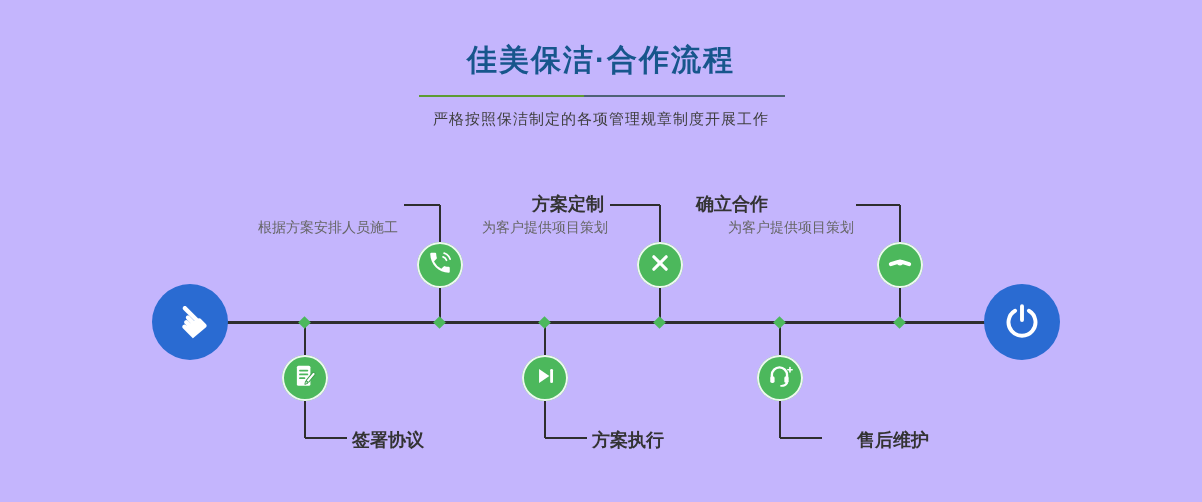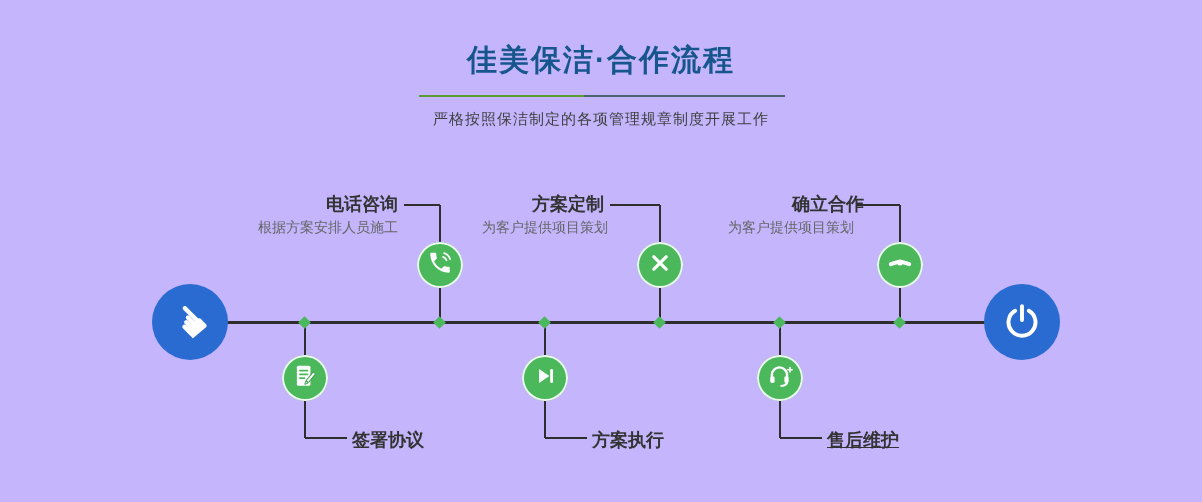--- a/index.html
+++ b/index.html
@@ -60,21 +60,20 @@
     <span>
       <svg width="36" height="36" viewBox="0 0 24 24">
         <g fill="none" stroke="#fff" stroke-width="2.6" stroke-linecap="round">
           <line x1="12" y1="2.8" x2="12" y2="12"></line>
           <path d="M7.4 5.8a9 9 0 1 0 9.2 0"></path>
         </g>
       </svg>
     </span>
   </div>
 
-  <div class="step-title-top" style="left:198px;">电话咨询</div>
   <div class="step-desc-top" style="left:178px;">根据方案安排人员施工</div>
   <div class="hline" style="left:404px; top:204px; width:36px;"></div>
   <div class="vline" style="left:439px; top:205px; height:118px;"></div>
   <div class="node-circle" style="left:417px; top:242px;">
     <span>
       <svg width="26" height="26" viewBox="0 0 24 24">
         <path fill="#fff" d="M6.62 10.79a15.1 15.1 0 0 0 6.59 6.59l2.2-2.2a1 1 0 0 1 1.01-.25c1.12.37 2.33.57 3.58.57a1 1 0 0 1 1 1V20a1 1 0 0 1-1 1C10.85 21 3 13.15 3 3.5a1 1 0 0 1 1-1h3.5a1 1 0 0 1 1 1c0 1.25.2 2.46.57 3.58a1 1 0 0 1-.25 1.01l-2.2 2.2z"></path>
         <g fill="none" stroke="#fff" stroke-width="1.6" stroke-linecap="round">
           <path d="M14.8 6.3a5 5 0 0 1 3.2 3.2"></path>
           <path d="M15.8 2.9a8.2 8.2 0 0 1 5.5 5.5"></path>
@@ -93,21 +92,21 @@
       <svg width="26" height="26" viewBox="0 0 24 24">
         <g fill="#fff">
           <rect x="10.6" y="2.5" width="2.8" height="19" rx="1.2" transform="rotate(45 12 12)"></rect>
           <rect x="10.6" y="2.5" width="2.8" height="19" rx="1.2" transform="rotate(-45 12 12)"></rect>
         </g>
       </svg>
     </span>
   </div>
   <div class="diamond" style="left:655px; top:318px;"></div>
 
-  <div class="step-title-top" style="left:664px;">确立合作</div>
+  <div class="step-title-top" style="left:632px;text-align:center;">确立合作</div>
   <div class="step-desc-top" style="left:634px;">为客户提供项目策划</div>
   <div class="hline" style="left:856px; top:204px; width:44px;"></div>
   <div class="vline" style="left:899px; top:205px; height:118px;"></div>
   <div class="node-circle" style="left:877px; top:242px;">
     <span>
       <svg width="26" height="26" viewBox="0 0 24 24">
         <g fill="#fff">
           <rect x="1.5" y="10.3" width="10" height="3.6" rx="1.8" transform="rotate(-18 6.5 12)"></rect>
           <rect x="12.5" y="10.3" width="10" height="3.6" rx="1.8" transform="rotate(18 17.5 12)"></rect>
           <circle cx="12" cy="11.6" r="2.8"></circle>
@@ -163,15 +162,15 @@
         <rect x="16" y="12.2" width="4" height="6.2" rx="1.6" fill="#fff"></rect>
         <path d="M18.5 18.5a6.5 6.5 0 0 1-5.5 2.6" fill="none" stroke="#fff" stroke-width="1.8" stroke-linecap="round"></path>
         <g stroke="#fff" stroke-width="1.5" stroke-linecap="round">
           <line x1="21.2" y1="4.2" x2="21.2" y2="8.2"></line>
           <line x1="19.2" y1="6.2" x2="23.2" y2="6.2"></line>
         </g>
       </svg>
     </span>
   </div>
   <div class="diamond" style="left:775px; top:318px;"></div>
-  <div class="step-title-bottom" style="left:827px;text-decoration:underline;">售后维护</div>
+  <div class="step-title-bottom" style="left:857px;">售后维护</div>
 
 </div>
 
 </body></html>

